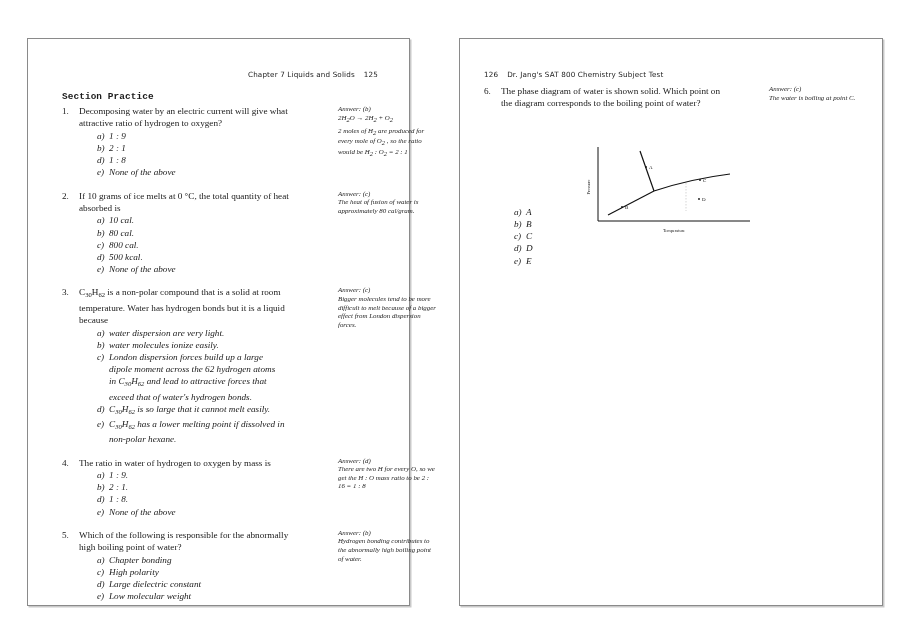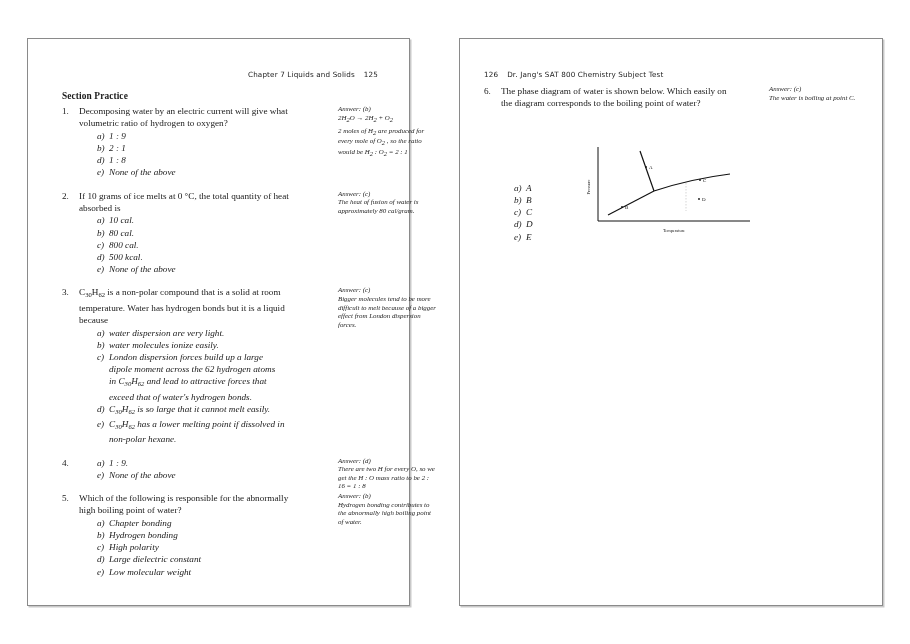--- a/index.html
+++ b/index.html
@@ -38,21 +38,21 @@
   }
   .runhead-left{top:31px;right:31px;}
   .runhead-right{top:31px;left:24px;text-align:center;}
   .runhead .sep{display:inline-block;width:9px;}
   .runhead .pg{display:inline-block;}
 
   
   .section-title{
     position:absolute;
     top:52px;left:34px;
-    font-family:Liberation Serif, serif;
+    font-family:Liberation Mono, monospace;
     font-weight:bold;
     font-size:9.4px;
     letter-spacing:.1px;
   }
 
   
   .qlist{position:absolute;left:34px;top:66px;width:372px;}
   .qlist-right{position:absolute;left:24px;top:46px;width:385px;}
 
   .q{position:relative;margin-bottom:9px;}
@@ -128,21 +128,21 @@
       </div>
 
       <div class="section-title">Section Practice</div>
 
       <div class="qlist">
 
         <div class="q" style="margin-bottom:11px;">
           <div class="q-row">
             <div class="q-num">1.</div>
             <div class="q-body">
-              <div class="q-stem">Decomposing water by an electric current will give what volumetric ratio of hydrogen to oxygen?</div>
+              <div class="q-stem">Decomposing water by an electric current will give what attractive ratio of hydrogen to oxygen?</div>
               <ul class="opts">
                 <li class="opt"><span class="lbl">a)</span><span>1 : 9</span></li>
                 <li class="opt"><span class="lbl">b)</span><span>2 : 1</span></li>
                 <li class="opt"><span class="lbl">d)</span><span>1 : 8</span></li>
                 <li class="opt"><span class="lbl">e)</span><span>None of the above</span></li>
               </ul>
             </div>
           </div>
           <div class="note" style="left:276px;top:0;">
             <p class="note-head">Answer: (b)</p>
@@ -188,40 +188,42 @@
           <div class="note" style="left:276px;top:0;">
             <p class="note-head">Answer: (c)</p>
             <p>Bigger molecules tend to be more difficult to melt because of a bigger effect from London dispersion forces.</p>
           </div>
         </div>
 
         <div class="q" style="margin-bottom:11px;">
           <div class="q-row">
             <div class="q-num">4.</div>
             <div class="q-body">
+              <div class="q-stem q-stem-wide">The ratio in water of hydrogen to oxygen by mass is</div>
               <ul class="opts">
                 <li class="opt"><span class="lbl">a)</span><span>1 : 9.</span></li>
+                <li class="opt"><span class="lbl">b)</span><span>2 : 1.</span></li>
+                <li class="opt"><span class="lbl">d)</span><span>1 : 8.</span></li>
                 <li class="opt"><span class="lbl">e)</span><span>None of the above</span></li>
               </ul>
             </div>
           </div>
           <div class="note" style="left:276px;top:0;">
             <p class="note-head">Answer: (d)</p>
             <p>There are two H for every O, so we get the H : O mass ratio to be 2 : 16 = 1 : 8</p>
           </div>
         </div>
 
         <div class="q">
           <div class="q-row">
             <div class="q-num">5.</div>
             <div class="q-body">
               <div class="q-stem">Which of the following is responsible for the abnormally high boiling point of water?</div>
               <ul class="opts">
                 <li class="opt"><span class="lbl">a)</span><span>Chapter bonding</span></li>
-                <li class="opt"><span class="lbl">b)</span><span>Hydrogen bonding</span></li>
                 <li class="opt"><span class="lbl">c)</span><span>High polarity</span></li>
                 <li class="opt"><span class="lbl">d)</span><span>Large dielectric constant</span></li>
                 <li class="opt"><span class="lbl">e)</span><span>Low molecular weight</span></li>
               </ul>
             </div>
           </div>
           <div class="note" style="left:276px;top:0;">
             <p class="note-head">Answer: (b)</p>
             <p>Hydrogen bonding contributes to the abnormally high boiling point of water.</p>
           </div>
@@ -236,21 +238,21 @@
 
       <div class="runhead runhead-right">
         <span class="pg">126</span><span class="sep"></span><span>Dr. Jang's SAT 800 Chemistry Subject Test</span>
       </div>
 
       <div class="qlist-right">
         <div class="q">
           <div class="q-row">
             <div class="q-num">6.</div>
             <div class="q-body">
-              <div class="q-stem" style="max-width:232px;">The phase diagram of water is shown below. Which easily on the diagram corresponds to the boiling point of water?</div>
+              <div class="q-stem" style="max-width:232px;">The phase diagram of water is shown solid. Which point on the diagram corresponds to the boiling point of water?</div>
 
               <div class="diagram">
                 <svg width="190" height="96" viewBox="0 0 190 96">
 
                   <line x1="26" y1="6" x2="26" y2="80" stroke="#111" stroke-width="1"></line>
                   <line x1="26" y1="80" x2="178" y2="80" stroke="#111" stroke-width="1"></line>
 
                   <line x1="82" y1="50" x2="68" y2="10" stroke="#111" stroke-width="1.2"></line>
 
                   <line x1="82" y1="50" x2="36" y2="74" stroke="#111" stroke-width="1.2"></line>
@@ -266,21 +268,21 @@
                   <circle cx="128" cy="39" r="0.9" fill="#111"></circle>
                   <text class="dg-point" x="131" y="41">C</text>
                   <circle cx="127" cy="58" r="0.9" fill="#111"></circle>
                   <text class="dg-point" x="130" y="60">D</text>
 
                   <text class="dg-axis-label" x="102" y="91" text-anchor="middle">Temperature</text>
                   <text class="dg-axis-label" x="18" y="46" text-anchor="middle" transform="rotate(-90 18 46)">Pressure</text>
                 </svg>
               </div>
 
-              <ul class="opts opts-right" style="margin-top:72px;">
+              <ul class="opts opts-right" style="margin-top:96px;">
                 <li class="opt"><span class="lbl">a)</span><span>A</span></li>
                 <li class="opt"><span class="lbl">b)</span><span>B</span></li>
                 <li class="opt"><span class="lbl">c)</span><span>C</span></li>
                 <li class="opt"><span class="lbl">d)</span><span>D</span></li>
                 <li class="opt"><span class="lbl">e)</span><span>E</span></li>
               </ul>
             </div>
           </div>
 
           <div class="note" style="left:285px;top:0;">

